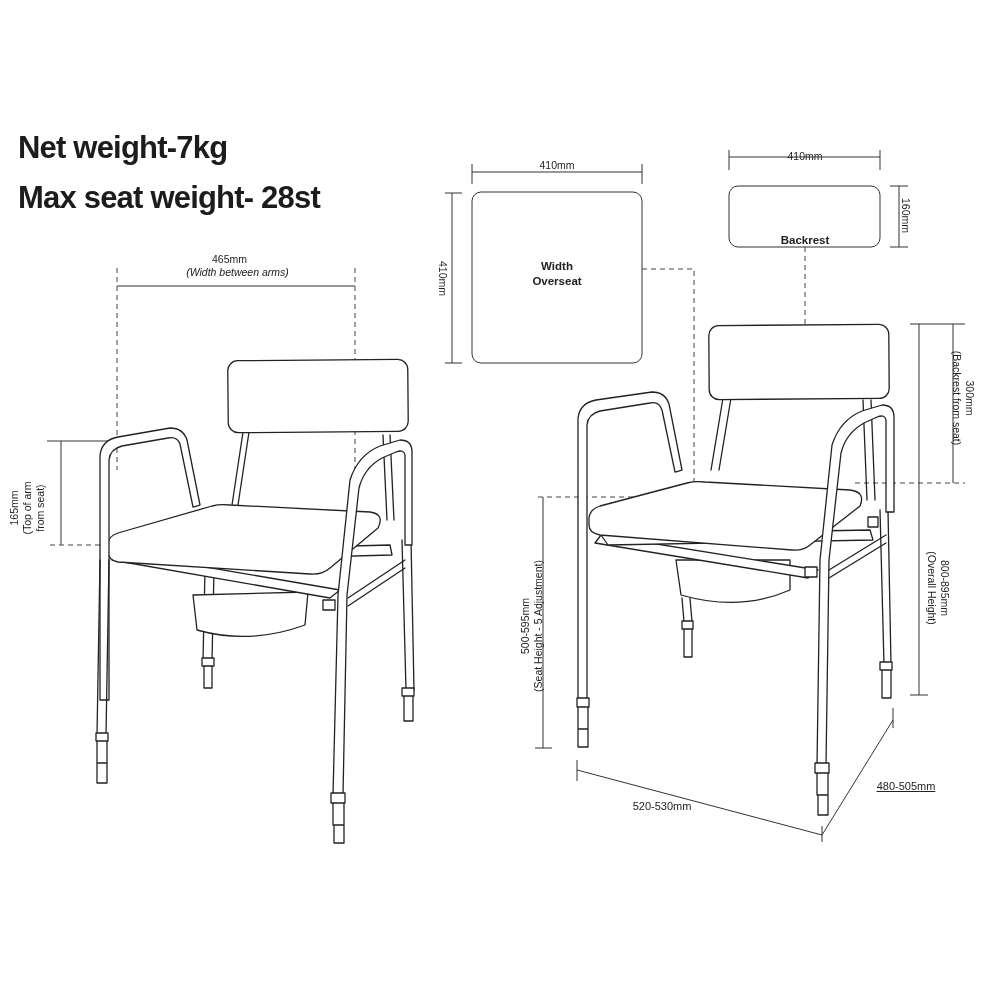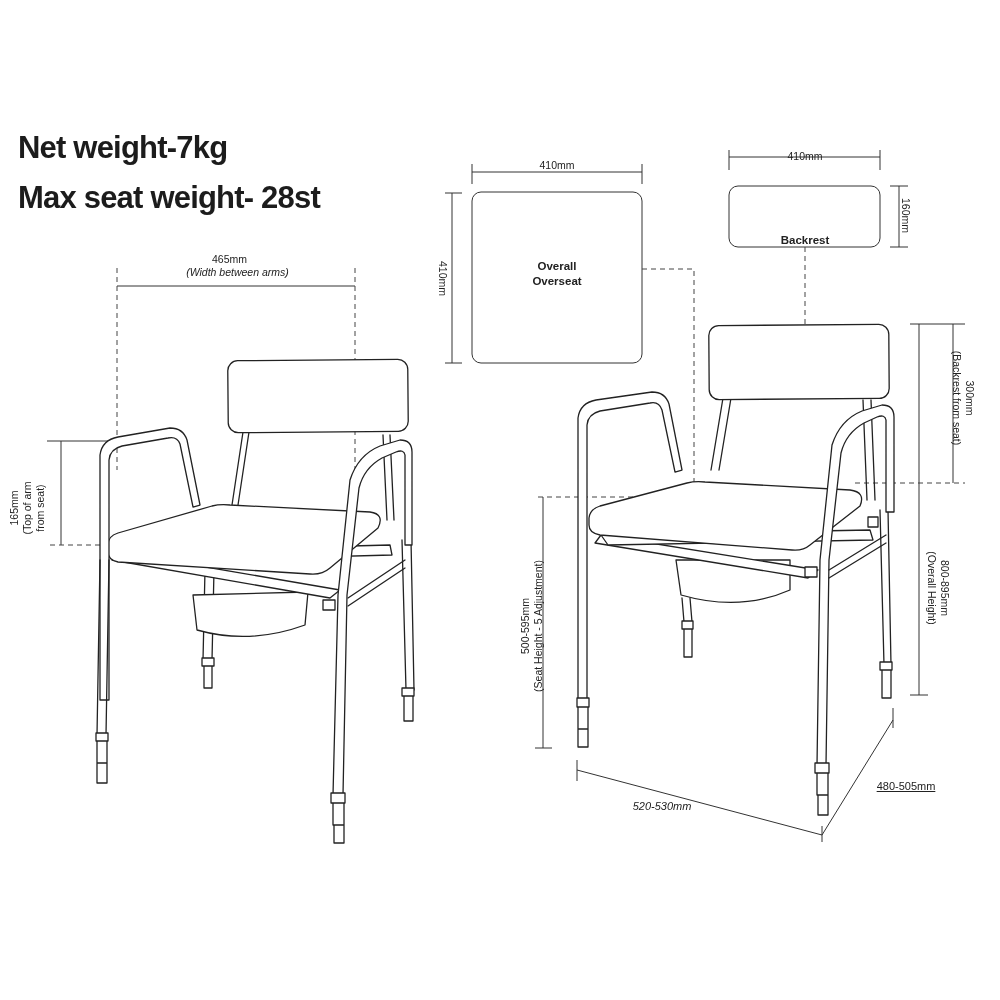--- a/index.html
+++ b/index.html
@@ -151,33 +151,33 @@
 <div class="lbl" style="left:150px; top:266px; width:175px;font-style:italic;">(Width between arms)</div>
 
 <div class="lbl vert-l" style="left:-22px; top:488px; width:100px; height:40px;">
   <div>165mm</div>
   <div>(Top of arm</div>
   <div>from seat)</div>
 </div>
 
 <div class="lbl" style="left:507px; top:159px; width:100px;">410mm</div>
 <div class="lbl vert" style="left:407px; top:272px; width:70px;">410mm</div>
-<div class="lbl lbl-b" style="left:507px; top:259px; width:100px;">Overall</div>
+<div class="lbl lbl-b" style="left:507px; top:259px; width:100px;">Width</div>
 <div class="lbl lbl-b" style="left:507px; top:274px; width:100px;">Overseat</div>
 
 <div class="lbl" style="left:755px; top:150px; width:100px;">410mm</div>
 <div class="lbl lbl-b" style="left:755px; top:209px; width:100px;margin-top:24px;">Backrest</div>
 <div class="lbl vert" style="left:870px; top:209px; width:70px;">160mm</div>
 
 <div class="lbl vert" style="left:892px; top:384px; width:140px; height:28px;">
   <div>300mm</div>
   <div>(Backrest from seat)</div>
 </div>
 <div class="lbl vert" style="left:877px; top:574px; width:120px; height:28px;">
   <div>800-895mm</div>
   <div>(Overall Height)</div>
 </div>
 <div class="lbl vert-l" style="left:448px; top:612px; width:170px; height:28px;">
   <div>500-595mm</div>
   <div>(Seat Height - 5 Adjustment)</div>
 </div>
-<div class="lbl" style="left:612px; top:800px; width:100px; font-size:11px;font-style:italic;">520-530mm</div>
+<div class="lbl" style="left:612px; top:800px; width:100px; font-size:11px;">520-530mm</div>
 <div class="lbl" style="left:856px; top:780px; width:100px; font-size:11px;text-decoration:underline;">480-505mm</div>
 
 </body></html>

